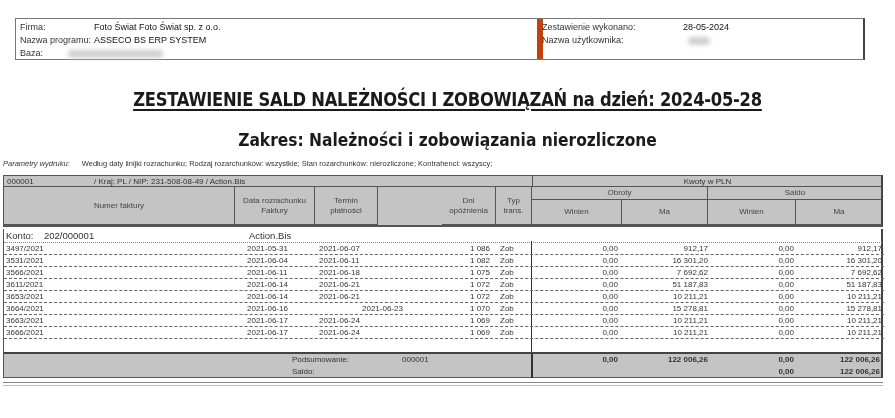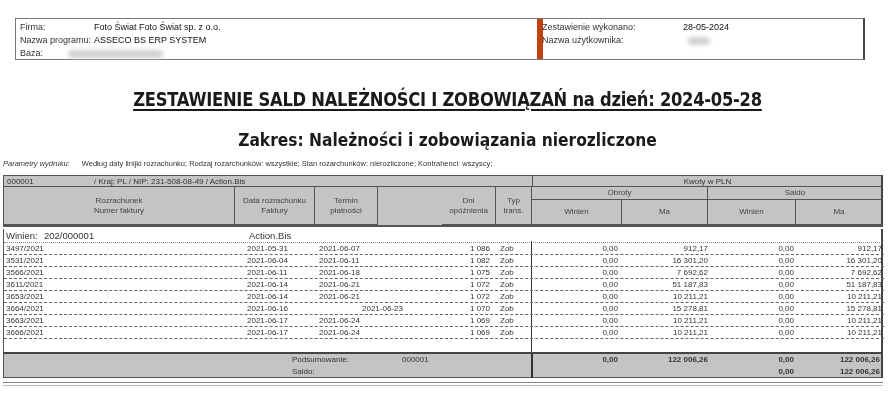--- a/index.html
+++ b/index.html
@@ -78,38 +78,37 @@
 
   <div class="box grey" style="left:0;top:0;width:880px;height:12px;border:1px solid #555;border-right:2px solid #444;">
     <span class="txt" style="left:3px;top:1px;">000001</span>
     <span class="txt" style="left:90px;top:1px;">/ Kraj: PL /   NIP: 231-508-08-49 / Action.Bis</span>
     <div style="position:absolute;left:528px;top:0;width:1px;height:11px;background:#555;"></div>
     <span class="txt" style="left:529px;width:349px;text-align:center;top:1px;">Kwoty w PLN</span>
   </div>
 
   <div class="box grey" style="left:0;top:12px;width:880px;height:40px;border-left:1px solid #555;border-right:2px solid #444;border-bottom:2px solid #555;">
     <div class="hcell" style="left:0;top:0;width:231px;height:38px;align-items:flex-start;padding-top:1px;flex-direction:column;">
-      <span style="display:block;width:100%;">Rozrachunek</span>
       <span style="display:block;width:100%;">Numer faktury</span>
     </div>
     <div class="hcell" style="left:231px;top:0;width:80px;height:38px;padding:0 6px;">Data rozrachunku Faktury</div>
     <div class="hcell" style="left:311px;top:0;width:63px;height:38px;padding:0 10px;">Termin płatności</div>
     <div class="hcell" style="left:438px;top:0;width:54px;height:38px;padding:0 4px;">Dni opóźnienia</div>
     <div class="hcell" style="left:492px;top:0;width:36px;height:38px;padding:0 6px;">Typ trans.</div>
     <div class="hcell" style="left:528px;top:0;width:176px;height:13px;">Obroty</div>
     <div class="hcell" style="left:704px;top:0;width:174px;height:13px;border-right:none;">Saldo</div>
     <div class="hcell" style="left:528px;top:13px;width:90px;height:25px;">Winien</div>
     <div class="hcell" style="left:618px;top:13px;width:86px;height:25px;">Ma</div>
     <div class="hcell" style="left:704px;top:13px;width:88px;height:25px;">Winien</div>
     <div class="hcell" style="left:792px;top:13px;width:86px;height:25px;border-right:none;">Ma</div>
   </div>
 
   <div class="box" style="left:0;top:54px;width:880px;height:130px;border-left:1px solid #555;border-right:2px solid #444;">
     <div style="position:absolute;left:0;top:0;width:878px;height:13px;border-bottom:1px dotted #888;">
-      <span class="txt" style="left:2px;top:1px;font-size:9.5px;color:#333;">Winien:</span>
+      <span class="txt" style="left:2px;top:1px;font-size:9.5px;color:#333;">Konto:</span>
       <span class="txt" style="left:40px;top:1px;font-size:9.5px;color:#333;">202/000001</span>
       <span class="txt" style="left:245px;top:1px;font-size:9.5px;color:#333;">Action.Bis</span>
     </div>
     <div style="position:absolute;left:527px;top:12px;width:1px;height:118px;background:#333;"></div>
 
     <div id="rows-container" style="position:absolute;left:0;top:14px;width:878px;">
 
       <div class="row" style="top:0px;">
         <span class="c" style="left:2px;">3497/2021</span>
         <span class="c" style="left:243px;">2021-05-31</span>

